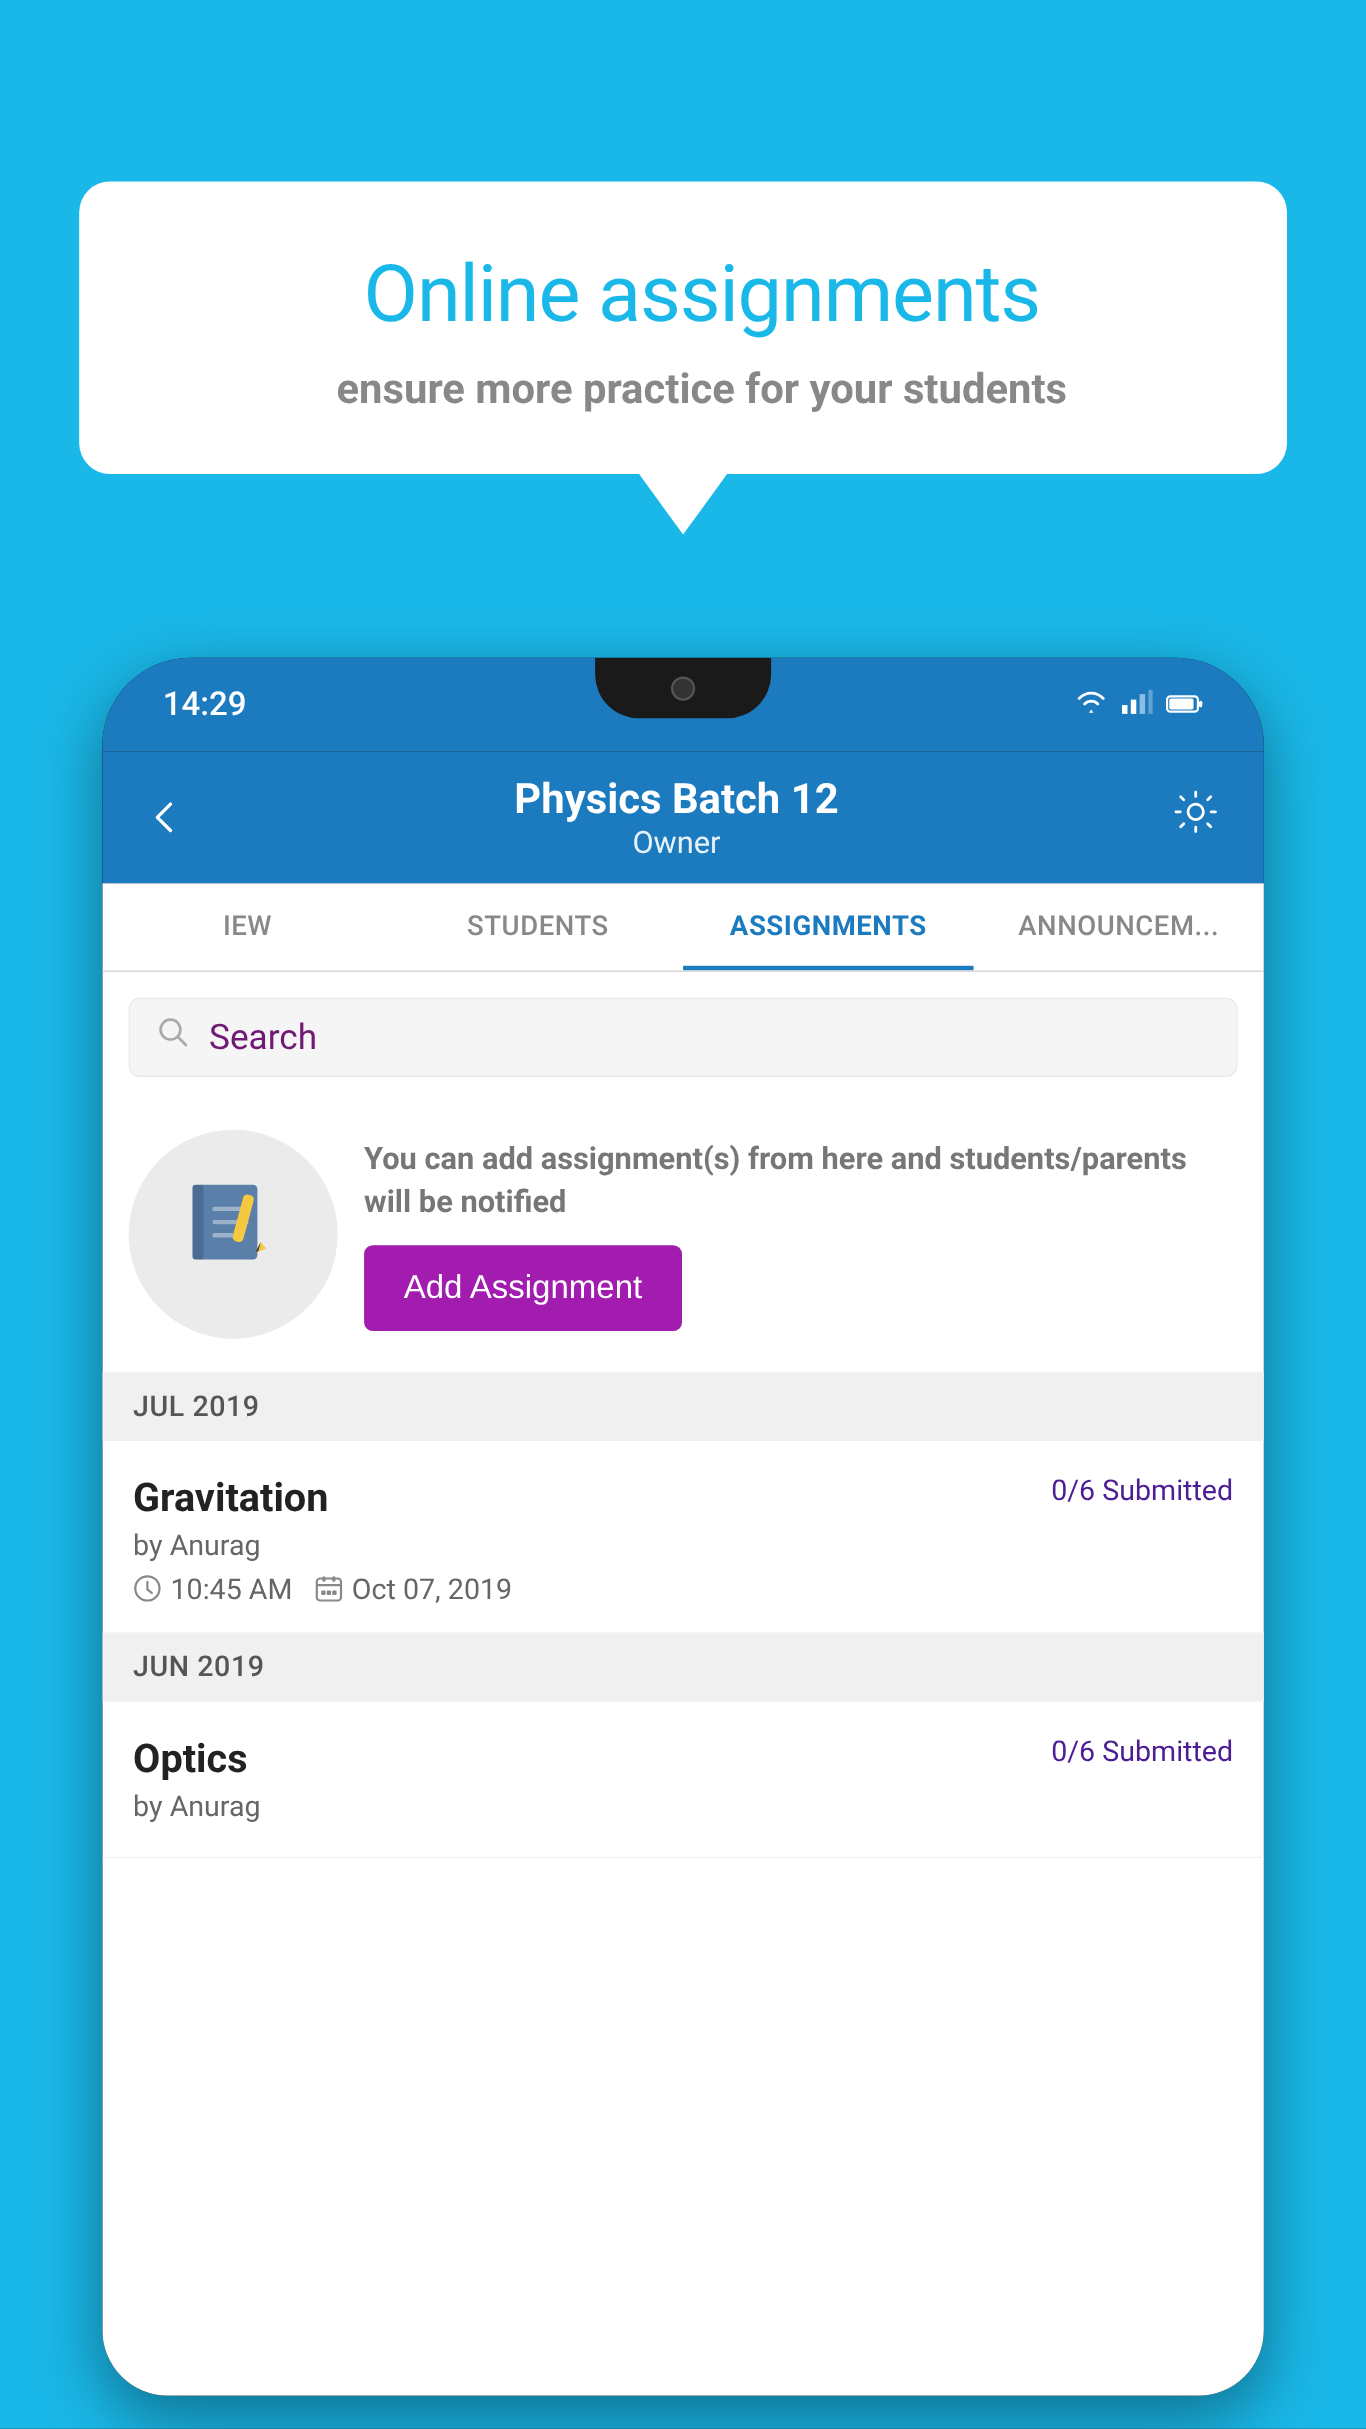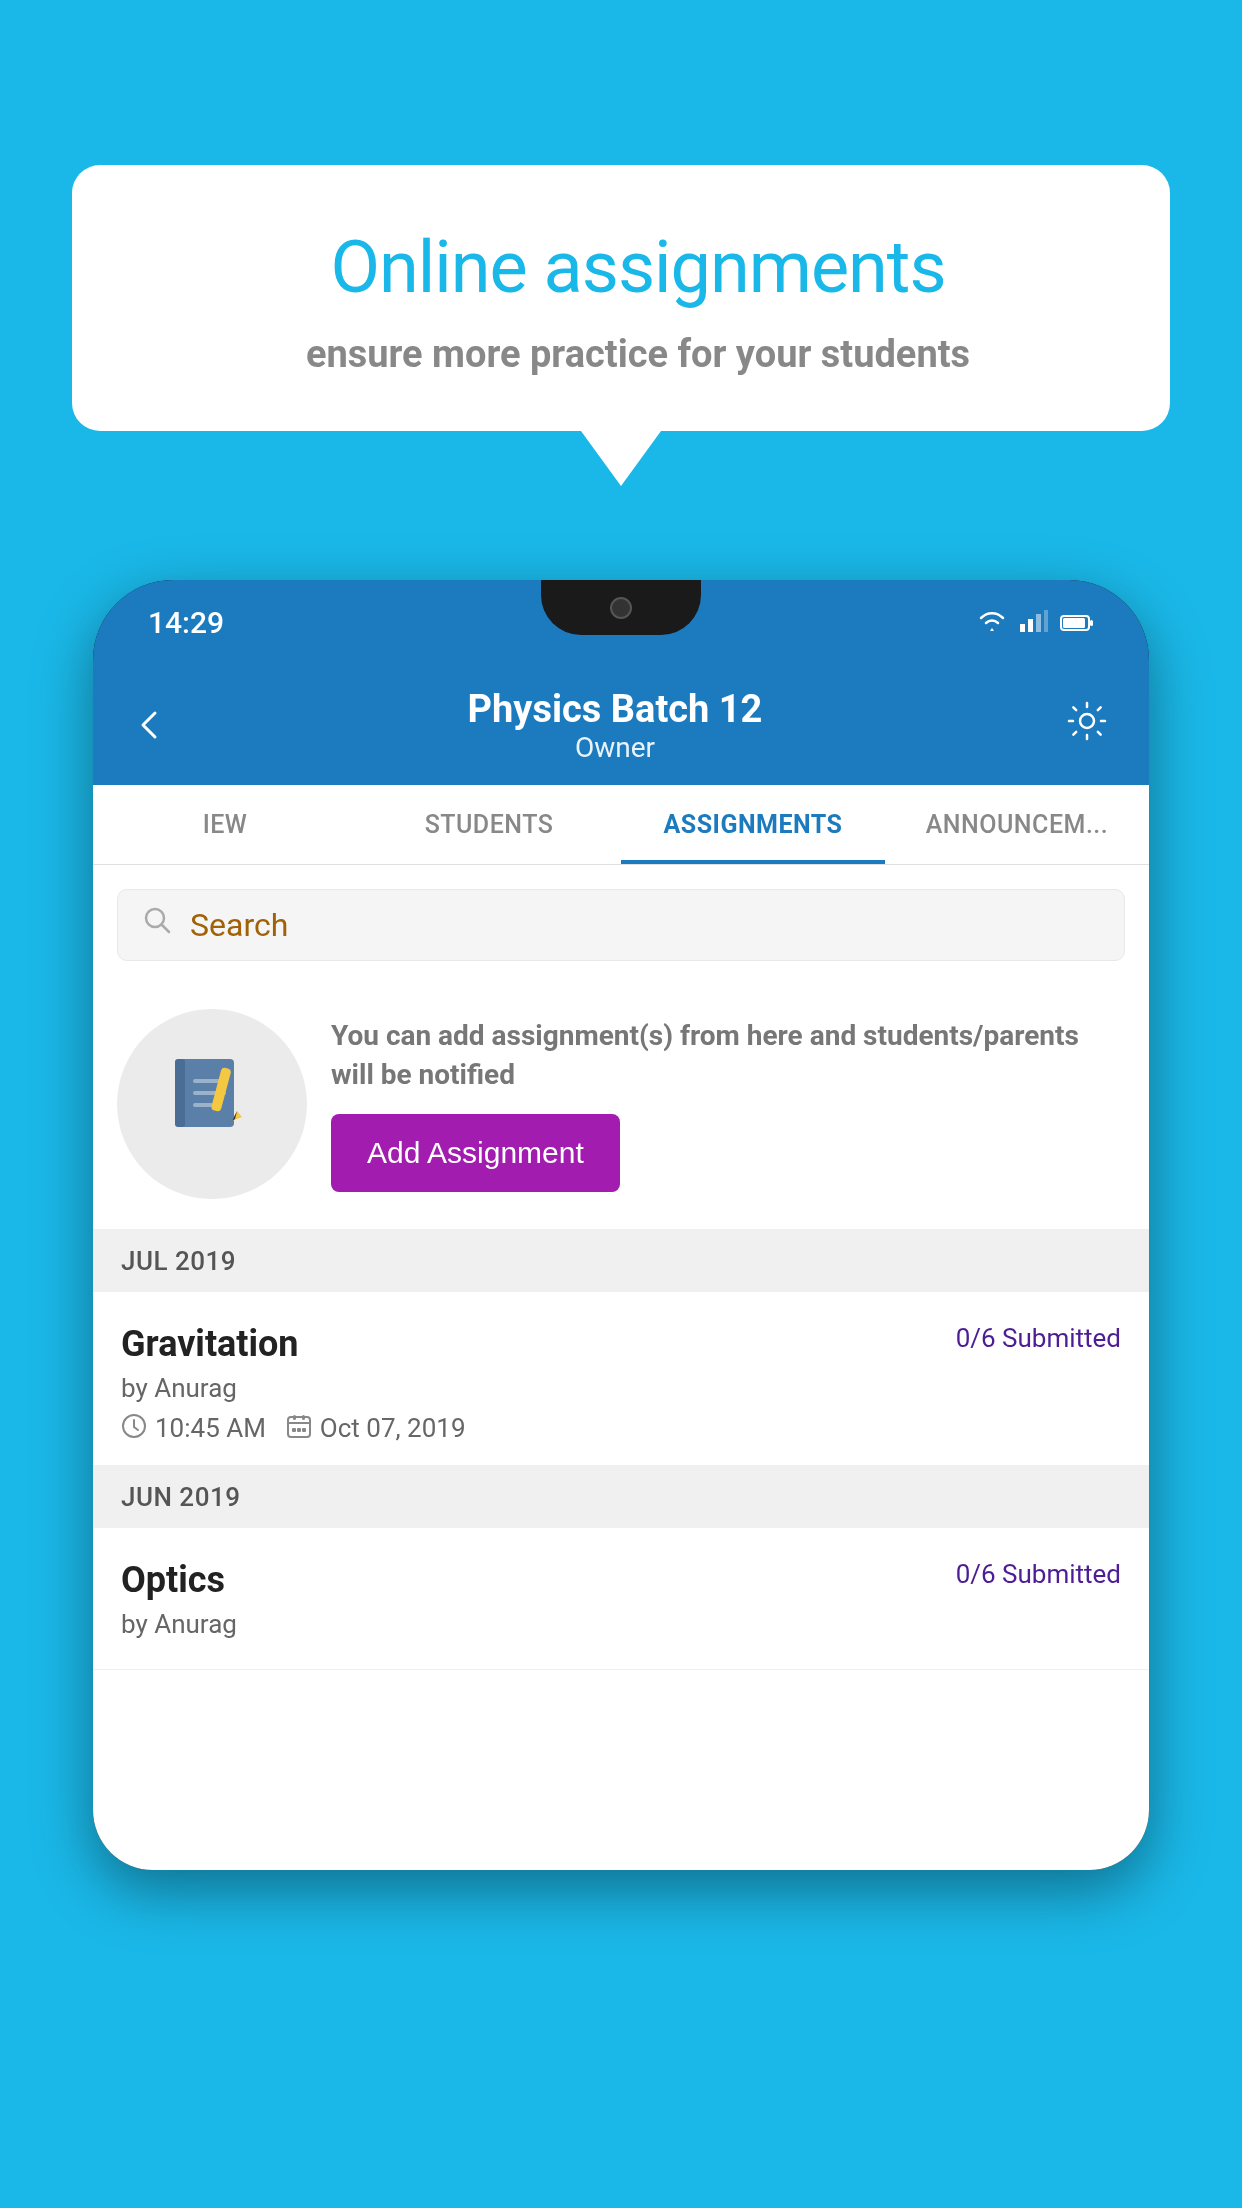--- a/index.html
+++ b/index.html
@@ -62,24 +62,25 @@
       top: 580px;
       left: 93px;
       right: 93px;
       bottom: 0;
     }
 
     .phone-frame {
       background: #1a1a1a;
       border-radius: 80px 80px 60px 60px;
       width: 100%;
-      height: 1290px;
+      height: 1580px;
       position: relative;
       box-shadow: 0 20px 60px rgba(0,0,0,0.4);
       overflow: hidden;
+      margin-top: 18px;
     }
 
     
     .phone-notch-area {
       background: #1c7bbf;
       height: 85px;
       position: relative;
       display: flex;
       align-items: center;
       justify-content: space-between;
@@ -221,21 +222,21 @@
       gap: 16px;
       border: 1px solid #e8e8e8;
     }
 
     .search-icon-el {
       color: #999;
       font-size: 32px;
     }
 
     .search-input-text {
-      color: #a16207;
+      color: #701a75;
       font-size: 32px;
     }
 
     
     .add-assignment-section {
       display: flex;
       align-items: center;
       padding: 30px 24px 30px 24px;
       gap: 24px;
       border-bottom: 1px solid #f0f0f0;

